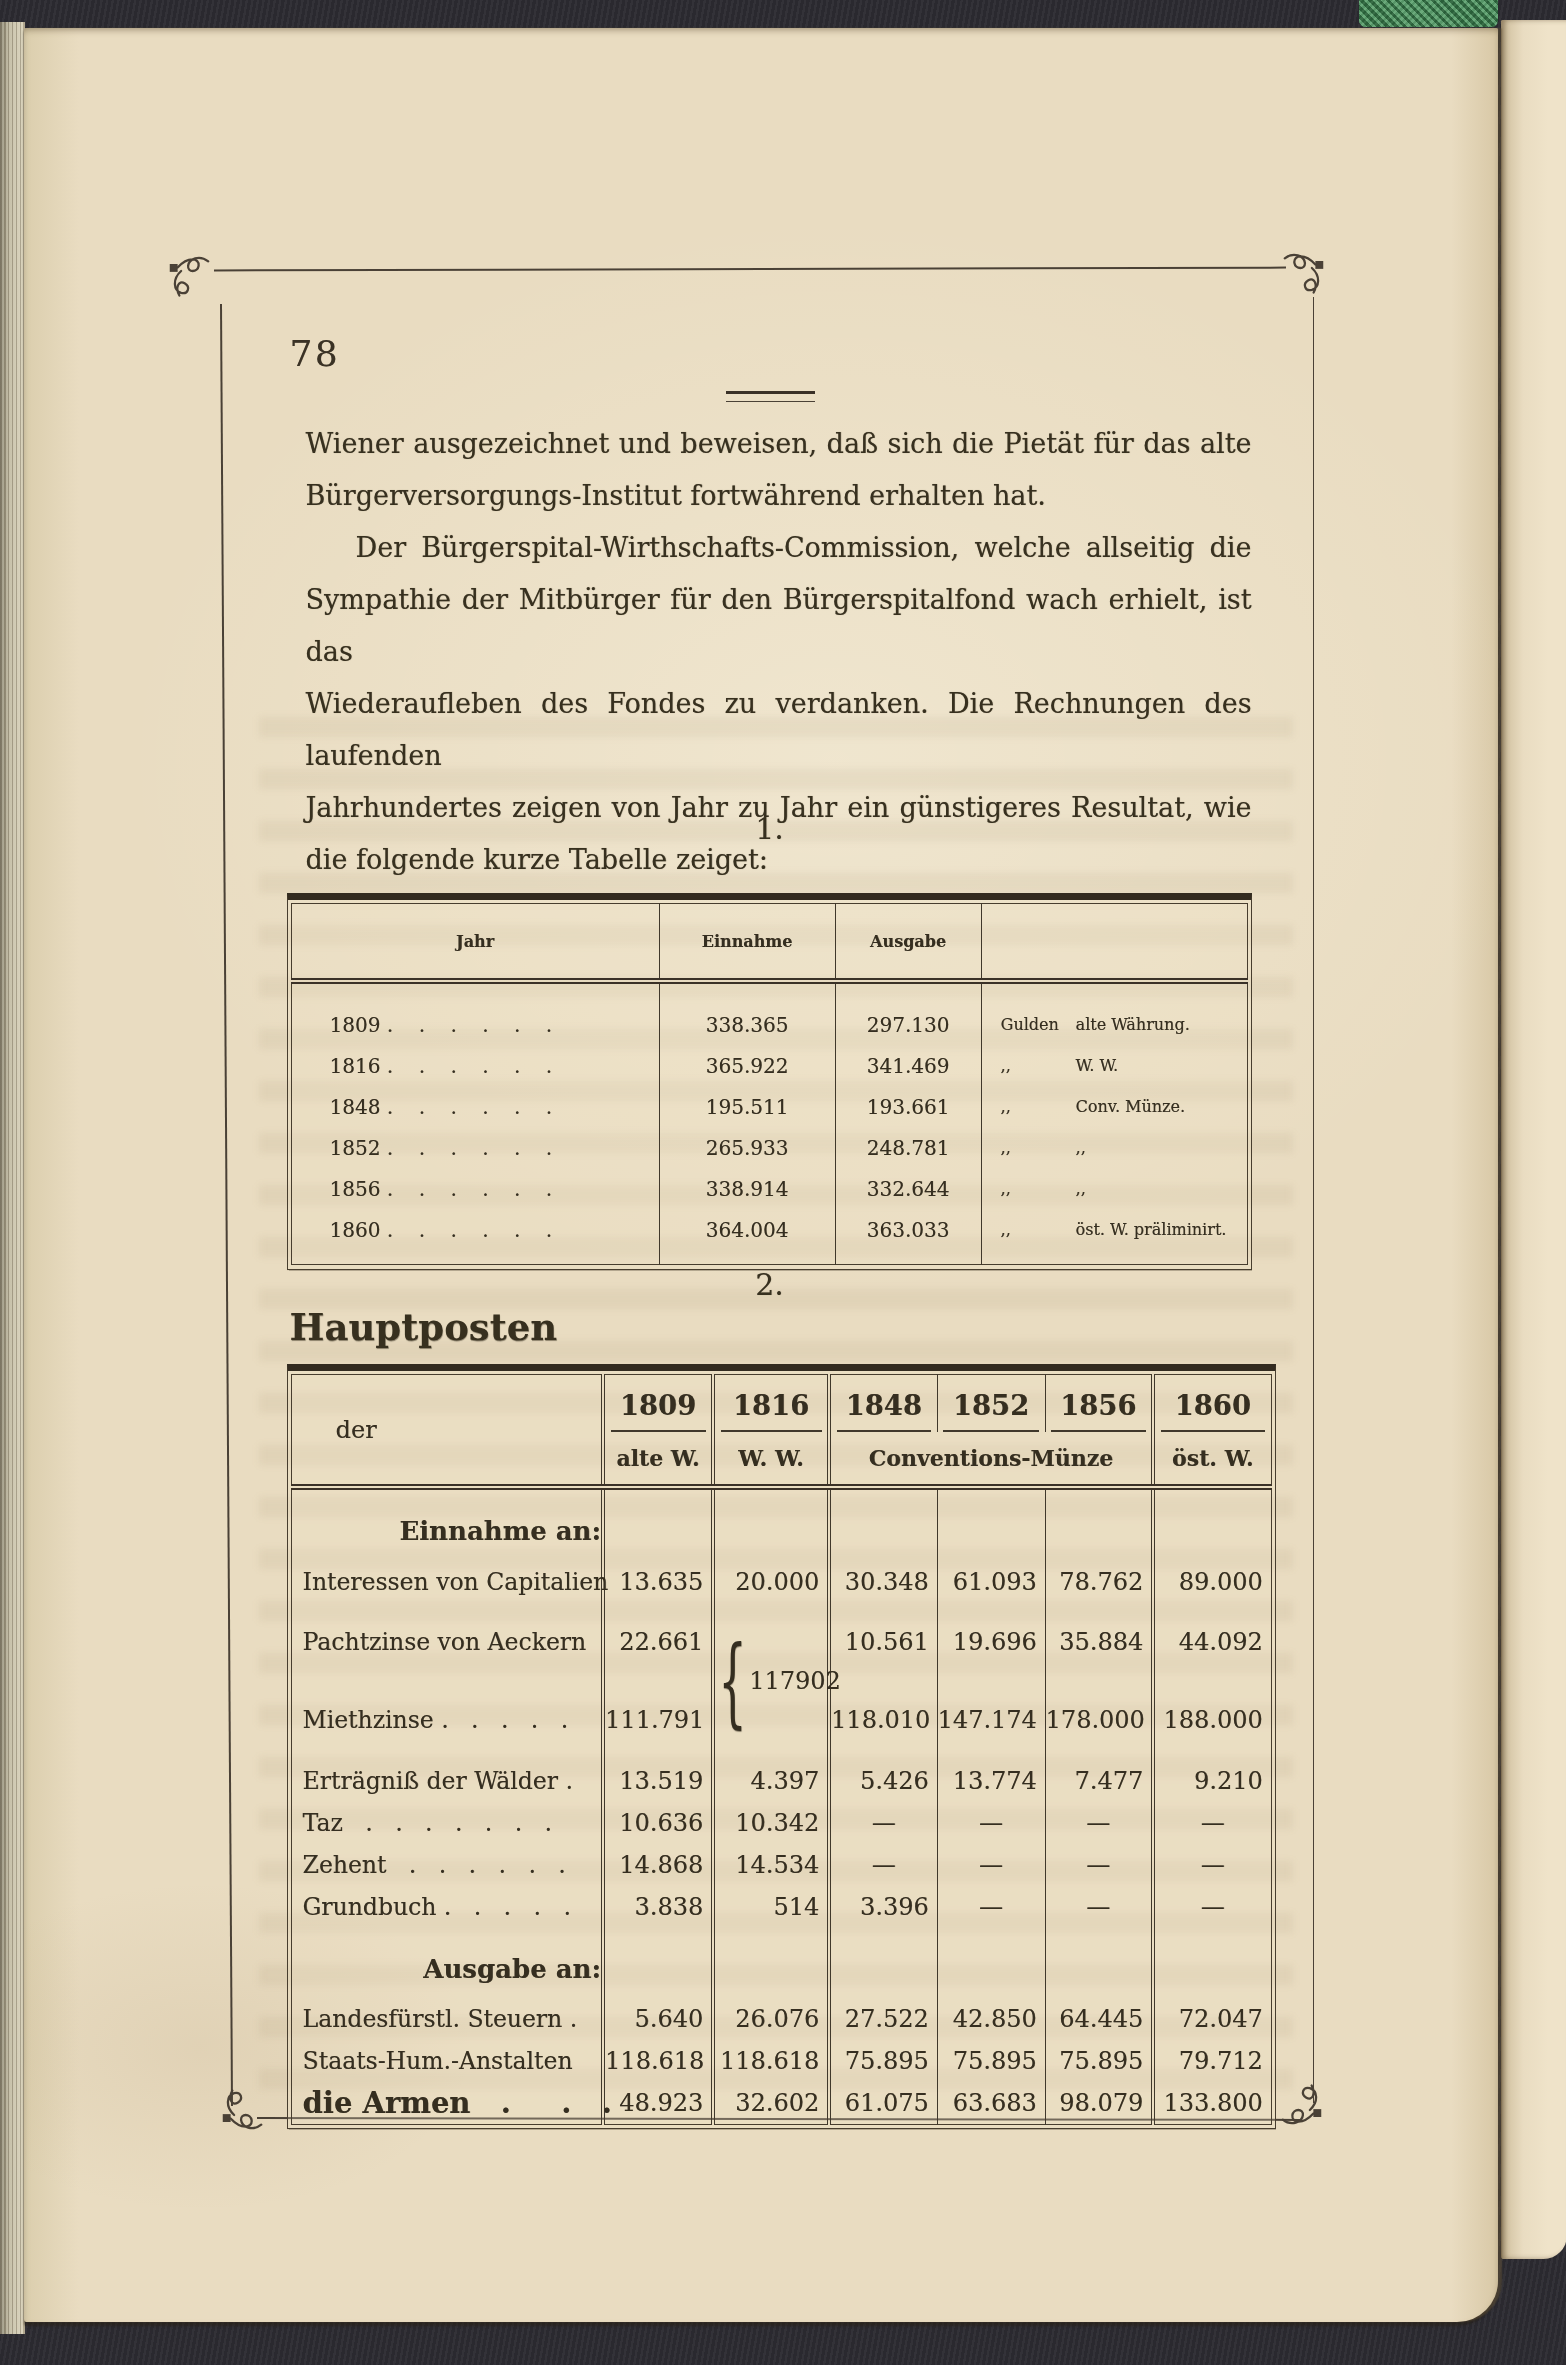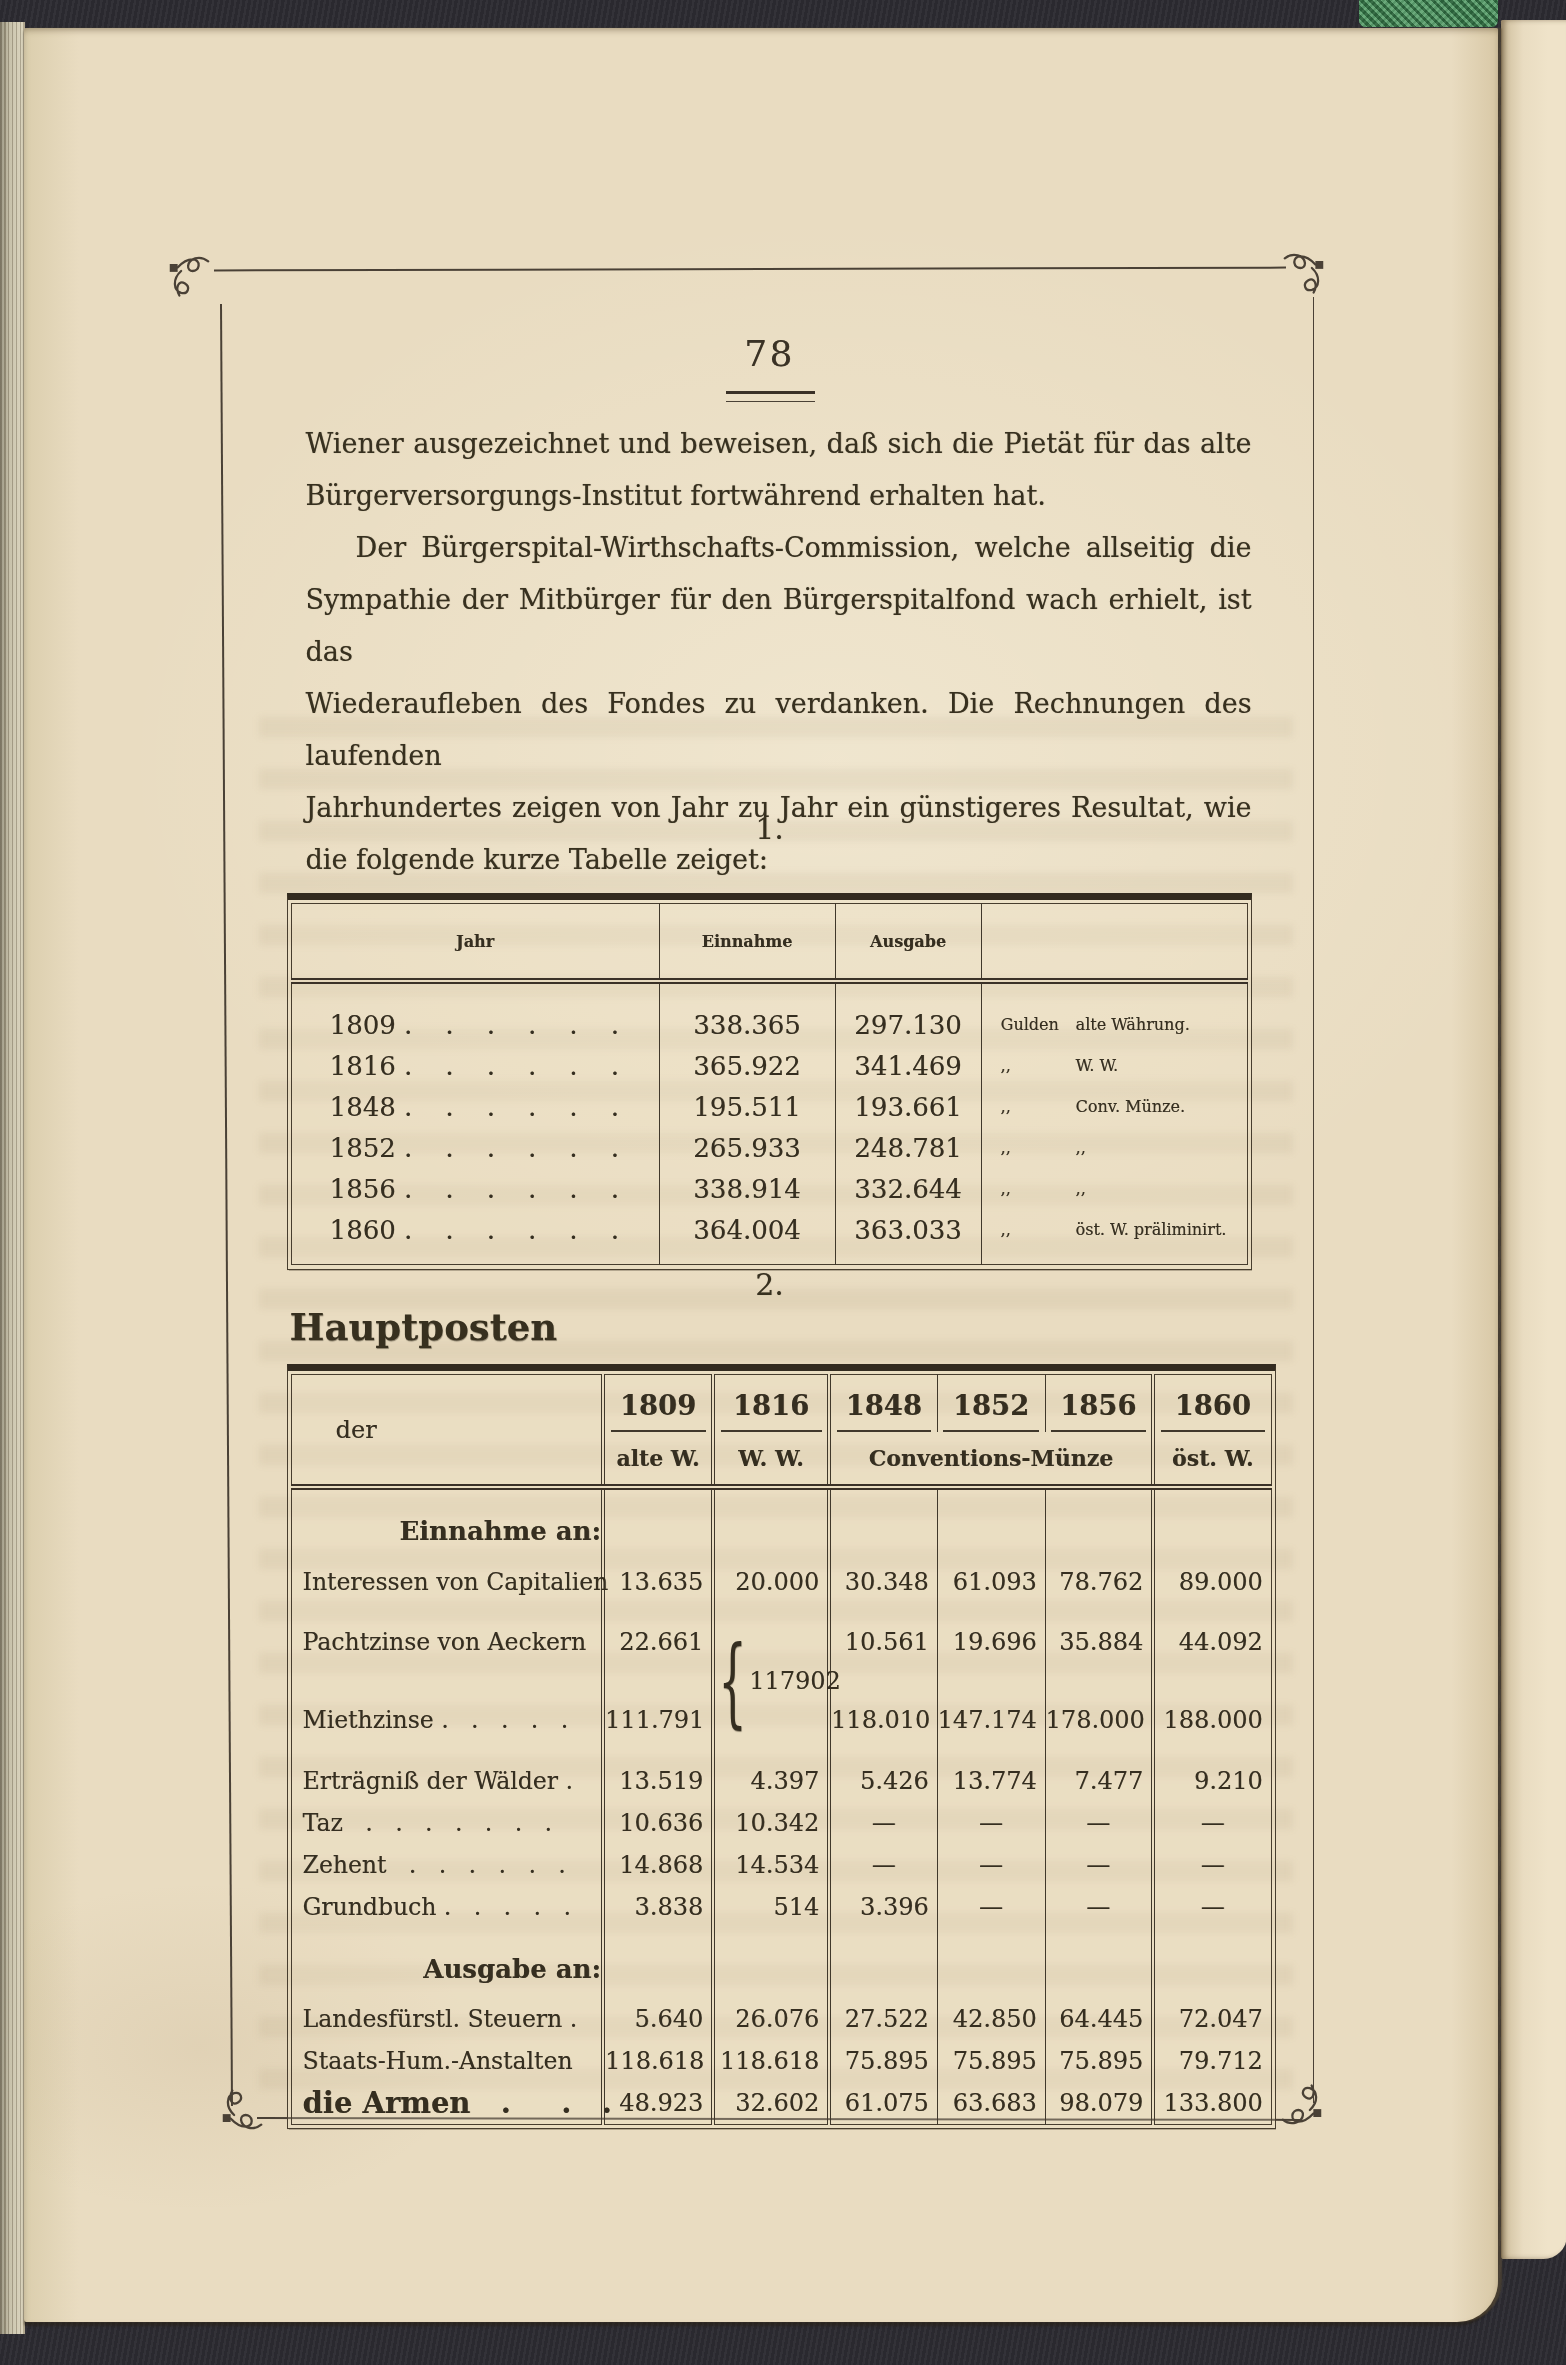--- a/index.html
+++ b/index.html
@@ -61,21 +61,21 @@
   .rule-right{left:1289px;top:269px;width:1.6px;height:1806px;}
   .orn{position:absolute;width:49px;height:49px;}
   .orn svg{width:100%;height:100%;}
   .orn-tl{left:144px;top:222px;}
   .orn-tr{left:1252px;top:219px;transform:scaleX(-1);}
   .orn-bl{left:197px;top:2059px;transform:scaleY(-1);}
   .orn-br{left:1250px;top:2054px;transform:scale(-1,-1);}
   
   .pageno{
     position:absolute;left:266px;top:305px;width:960px;
-    text-align:center;font-size:36px;letter-spacing:2.3px;color:#3a3225;
+    text-align:left;font-size:36px;letter-spacing:2.3px;color:#3a3225;
     text-shadow:0.3px 0.4px 0.6px rgba(58,48,34,0.5);
   }
   .pnrule{
     position:absolute;left:702px;top:363px;width:89px;height:7px;
     border-top:3.1px solid #3a3127;border-bottom:1.6px solid #4a4136;
   }
   
   .bodytext{
     position:absolute;left:266px;top:390px;width:962px;
     font-size:27px;line-height:52px;color:#37301f;
@@ -106,21 +106,21 @@
     border:0.8px solid #473d2e;
     color:#352e20;text-shadow:0.3px 0.4px 0.6px rgba(55,48,31,0.5);
   }
   td,th{padding:0;font-weight:normal;overflow:visible;}
   .s{border-left:1.6px solid #40382b;}
   .d{border-left:4.7px double #40382b;}
   
   .t1wrap{left:263px;top:865px;width:957px;}
   .t1 thead th{height:74px;vertical-align:middle;font-size:16px;font-weight:bold;
     border-bottom:6.3px double #3a3127;}
-  .t1 tbody td{height:41px;vertical-align:middle;font-size:26px;white-space:pre;}
+  .t1 tbody td{height:41px;vertical-align:middle;font-size:20px;white-space:pre;}
   .t1 .jahr{text-align:left;padding-left:38px;}
   .t1 .num{text-align:center;}
   .t1 .cur{font-size:16px;}
   .t1 .curflex{display:flex;align-items:center;padding-left:19px;}
   .t1 .cur-a{min-width:75px;}
   .t1 tbody tr:first-child td{padding-top:20.4px;}
   .t1 tbody tr:last-child td{padding-bottom:14px;}
   
   .t2wrap{left:263px;top:1336px;width:981px;}
   .t2 .yr{vertical-align:top;}

